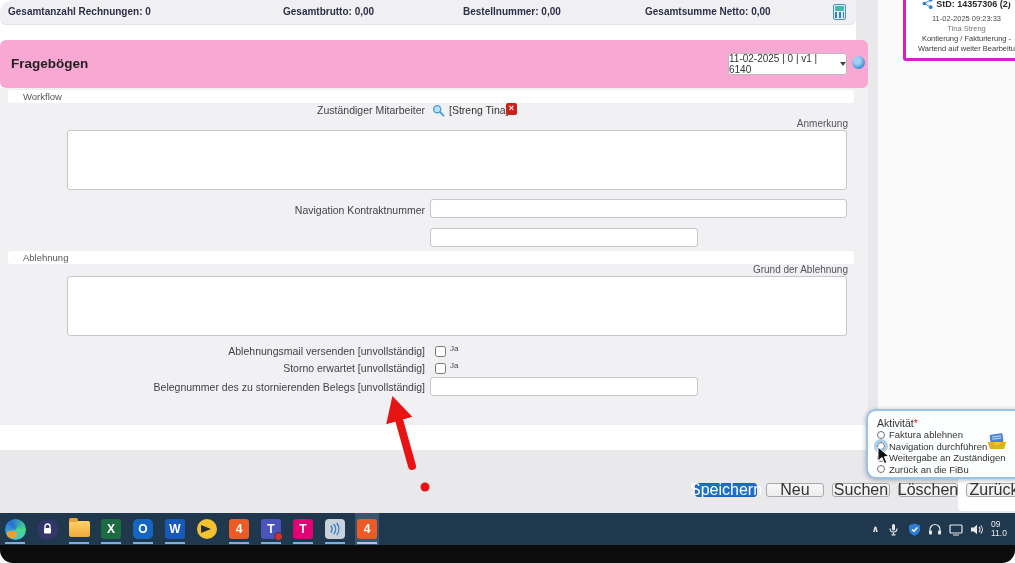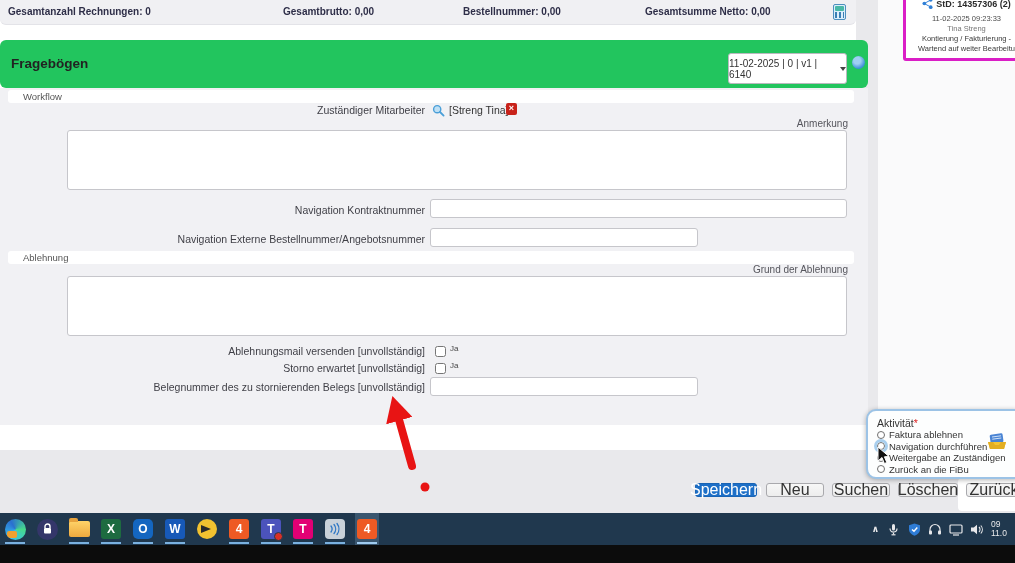--- a/index.html
+++ b/index.html
@@ -1,18 +1,18 @@
 <!DOCTYPE html>
 <html><head>
 <meta charset="utf-8">
 <style>
   * { box-sizing: border-box; margin: 0; padding: 0; }
   html,body { width:1015px; height:563px; overflow:hidden; }
   body { font-family: "Liberation Sans", "DejaVu Sans", sans-serif; background:#fff; }
-  .screen { position:relative; width:1015px; height:563px; overflow:hidden; background:#fff; }
+  .screen { position:relative; width:1015px; height:563px; overflow:hidden; background:#fff;border-radius:13px; }
   .abs { position:absolute; }
 
   
   .summary-bar { left:0; top:0; width:856px; height:25px; background:#f0f0f3;
                  border-bottom:1px solid #e3e3e8; border-radius:0 0 6px 6px; }
   .summary-item { position:absolute; top:6px; font-size:10px; font-weight:bold; color:#2e2e48; }
   .calc-icon { position:absolute; left:833px; top:4px; width:13px; height:16px;
                border:1px solid #4d8fbe; border-radius:2px; background:#dbeefb; }
   .calc-icon .scr { position:absolute; left:1px; top:1px; right:1px; height:5px; background:#49b8a8; border-radius:1px; }
   .calc-icon .keys { position:absolute; left:1px; bottom:1px; right:1px; height:6px;
@@ -25,23 +25,23 @@
   
   .status-card { left:903px; top:-9px; width:127px; background:#fff; border:3px solid #da1ec6;
                  border-radius:3px; padding:4px 2px 5px 2px; text-align:center; z-index:6; }
   .status-ref { font-size:9px; font-weight:bold; color:#2b2b2b; white-space:nowrap; }
   .status-ts { font-size:7.5px; color:#4a4a4a; margin-top:3px; }
   .status-user { font-size:7.5px; color:#777; margin-top:1px; }
   .status-line { font-size:7.5px; color:#3a3a3a; margin-top:1px; white-space:nowrap; }
   .share-ic { display:inline-block; vertical-align:-2px; margin-right:3px; }
 
   
-  .header-block { left:0; top:40px; width:868px; height:48px; background:#22c55e; border-radius:6px; }
+  .header-block { left:0; top:40px; width:868px; height:48px; background:#f9a8d4; border-radius:6px; }
   .page-title { position:absolute; left:11px; top:16px; font-size:13.5px; font-weight:bold; color:#222; }
-  .version-select { position:absolute; left:728px; top:13px; width:119px; height:31px; background:#fff;
+  .version-select { position:absolute; left:728px; top:13px; width:119px; height:22px; background:#fff;
                     border:1px solid #b9b9bf; border-radius:3px; font-size:10px; color:#333;
                     display:flex; align-items:center; justify-content:center; gap:5px; cursor:pointer; }
   .sel-caret { width:0; height:0; border-left:3.5px solid transparent; border-right:3.5px solid transparent;
                border-top:4.5px solid #444; }
   .history-ic { position:absolute; left:852px; top:16px; width:13px; height:13px; border-radius:50%;
                 background:radial-gradient(circle at 40% 35%, #9fd0f2 0 30%, #3e8ed8 70%); }
 
   
   .content-bg { left:0; top:88px; width:868px; height:337px; background:#f1f1f4; }
   .section-strip { position:absolute; left:8px; width:846px; height:13px; background:#fff; border-radius:3px; }
@@ -188,21 +188,20 @@
   </span>
   <span class="assignee-value" style="left:449px; top:104px">[Streng Tina]</span>
   <span class="del-ic" style="left:506px; top:103px">×</span>
 
   <span class="lbl" style="left:500px; top:118px; width:348px; font-size:10px; color:#55555c">Anmerkung</span>
   <textarea class="fld" style="left: 67px; top: 130px; width: 780px; height: 60px;"></textarea>
 
   <span class="lbl" style="left:60px; top:204px; width:365px">Navigation Kontraktnummer</span>
   <input class="fld" style="left: 430px; top: 199px; width: 417px; height: 19px;" value="">
 
-  <span class="lbl" style="left:60px; top:233px; width:365px">Navigation Externe Bestellnummer/Angebotsnummer</span>
   <input class="fld" style="left: 430px; top: 228px; width: 268px; height: 19px;" value="">
 
   <div class="section-strip" style="top:251px">
     <span>Ablehnung</span>
   </div>
 
   <span class="lbl" style="left:500px; top:264px; width:348px; font-size:10px; color:#55555c">Grund der Ablehnung</span>
   <textarea class="fld" style="left: 67px; top: 276px; width: 780px; height: 60px;"></textarea>
 
   <span class="lbl" style="left:60px; top:345px; width:365px">Ablehnungsmail versenden [unvollständig]</span>

